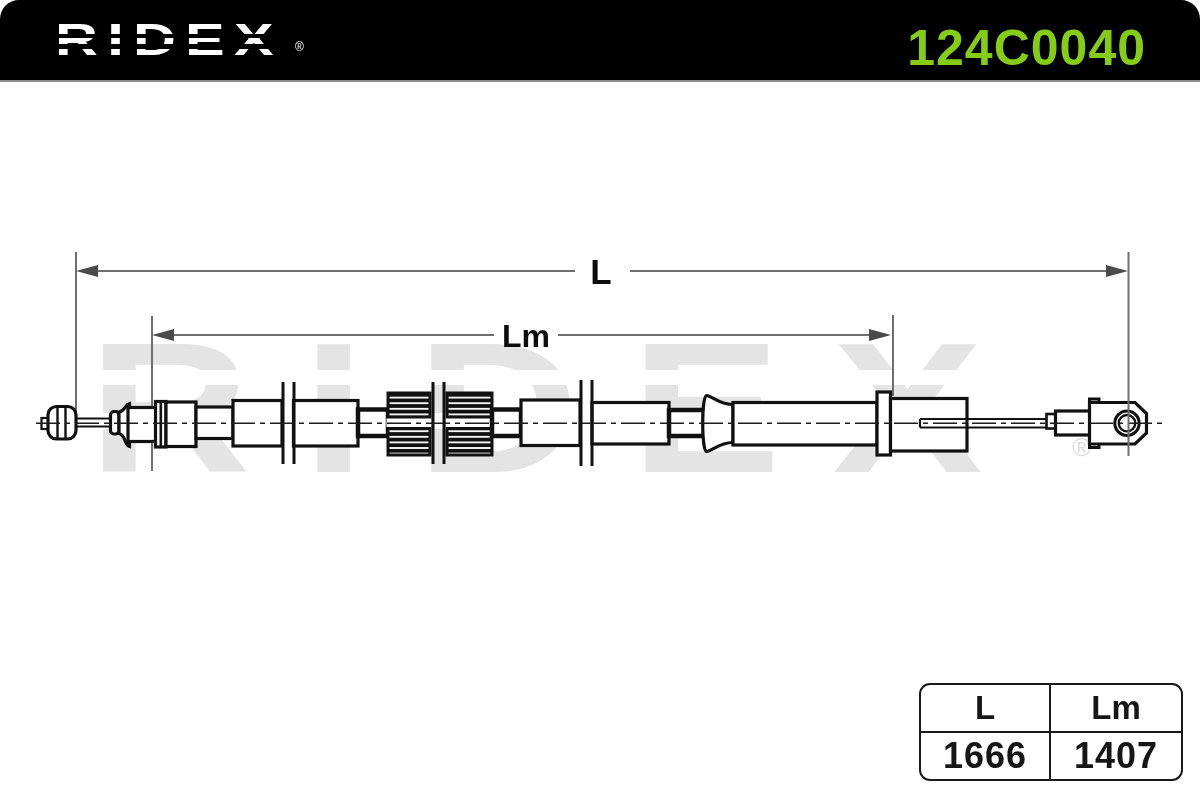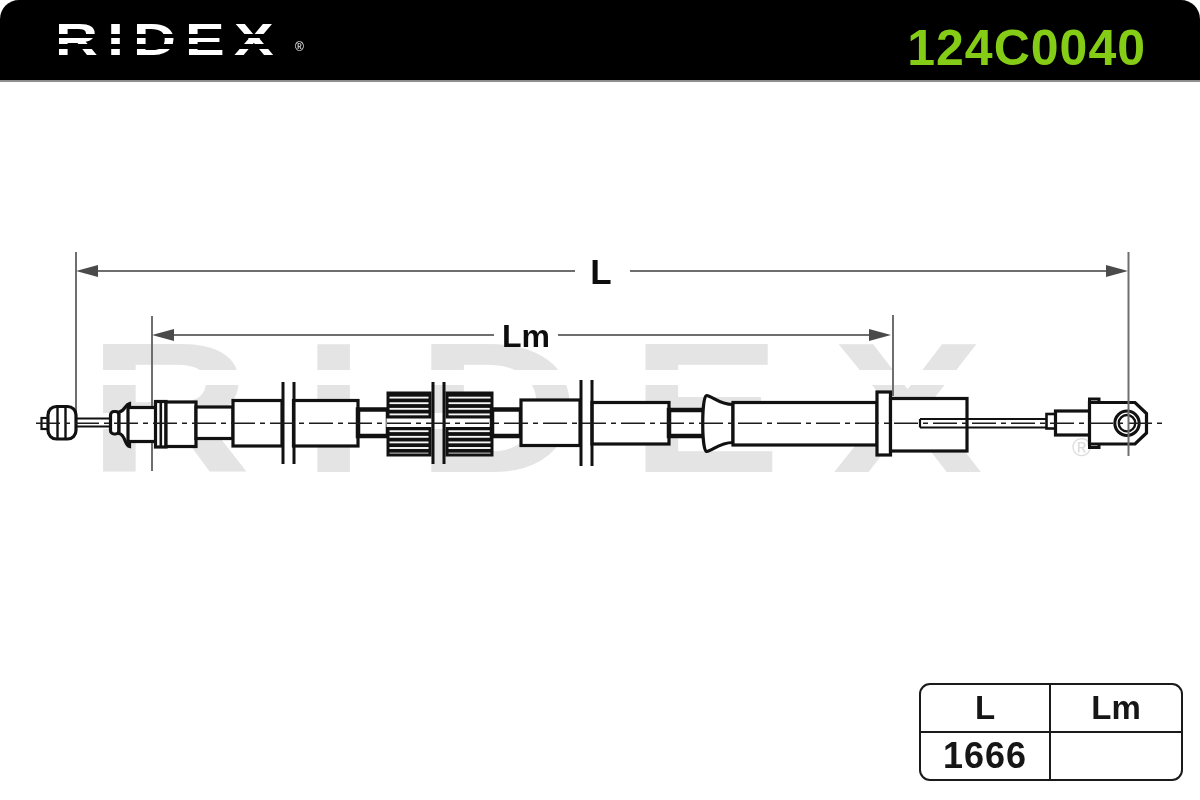--- a/index.html
+++ b/index.html
@@ -165,15 +165,16 @@
 
     <path d="M36 423.2 H1164" stroke="#1c1c1c" stroke-width="1.6" fill="none" stroke-dasharray="24 5 5 5"></path>
 
     <line x1="1128.5" y1="252" x2="1128.5" y2="456" stroke="#6e6e6e" stroke-width="2"></line>
   </svg>
 
   <div class="dim-table">
     <div class="dim-cell dim-head col-l">L</div>
     <div class="dim-cell dim-head">Lm</div>
     <div class="dim-cell dim-val col-l">1666</div>
+    <div class="dim-cell dim-val">1407</div>
   </div>
 
 </div>
 
 </body></html>

